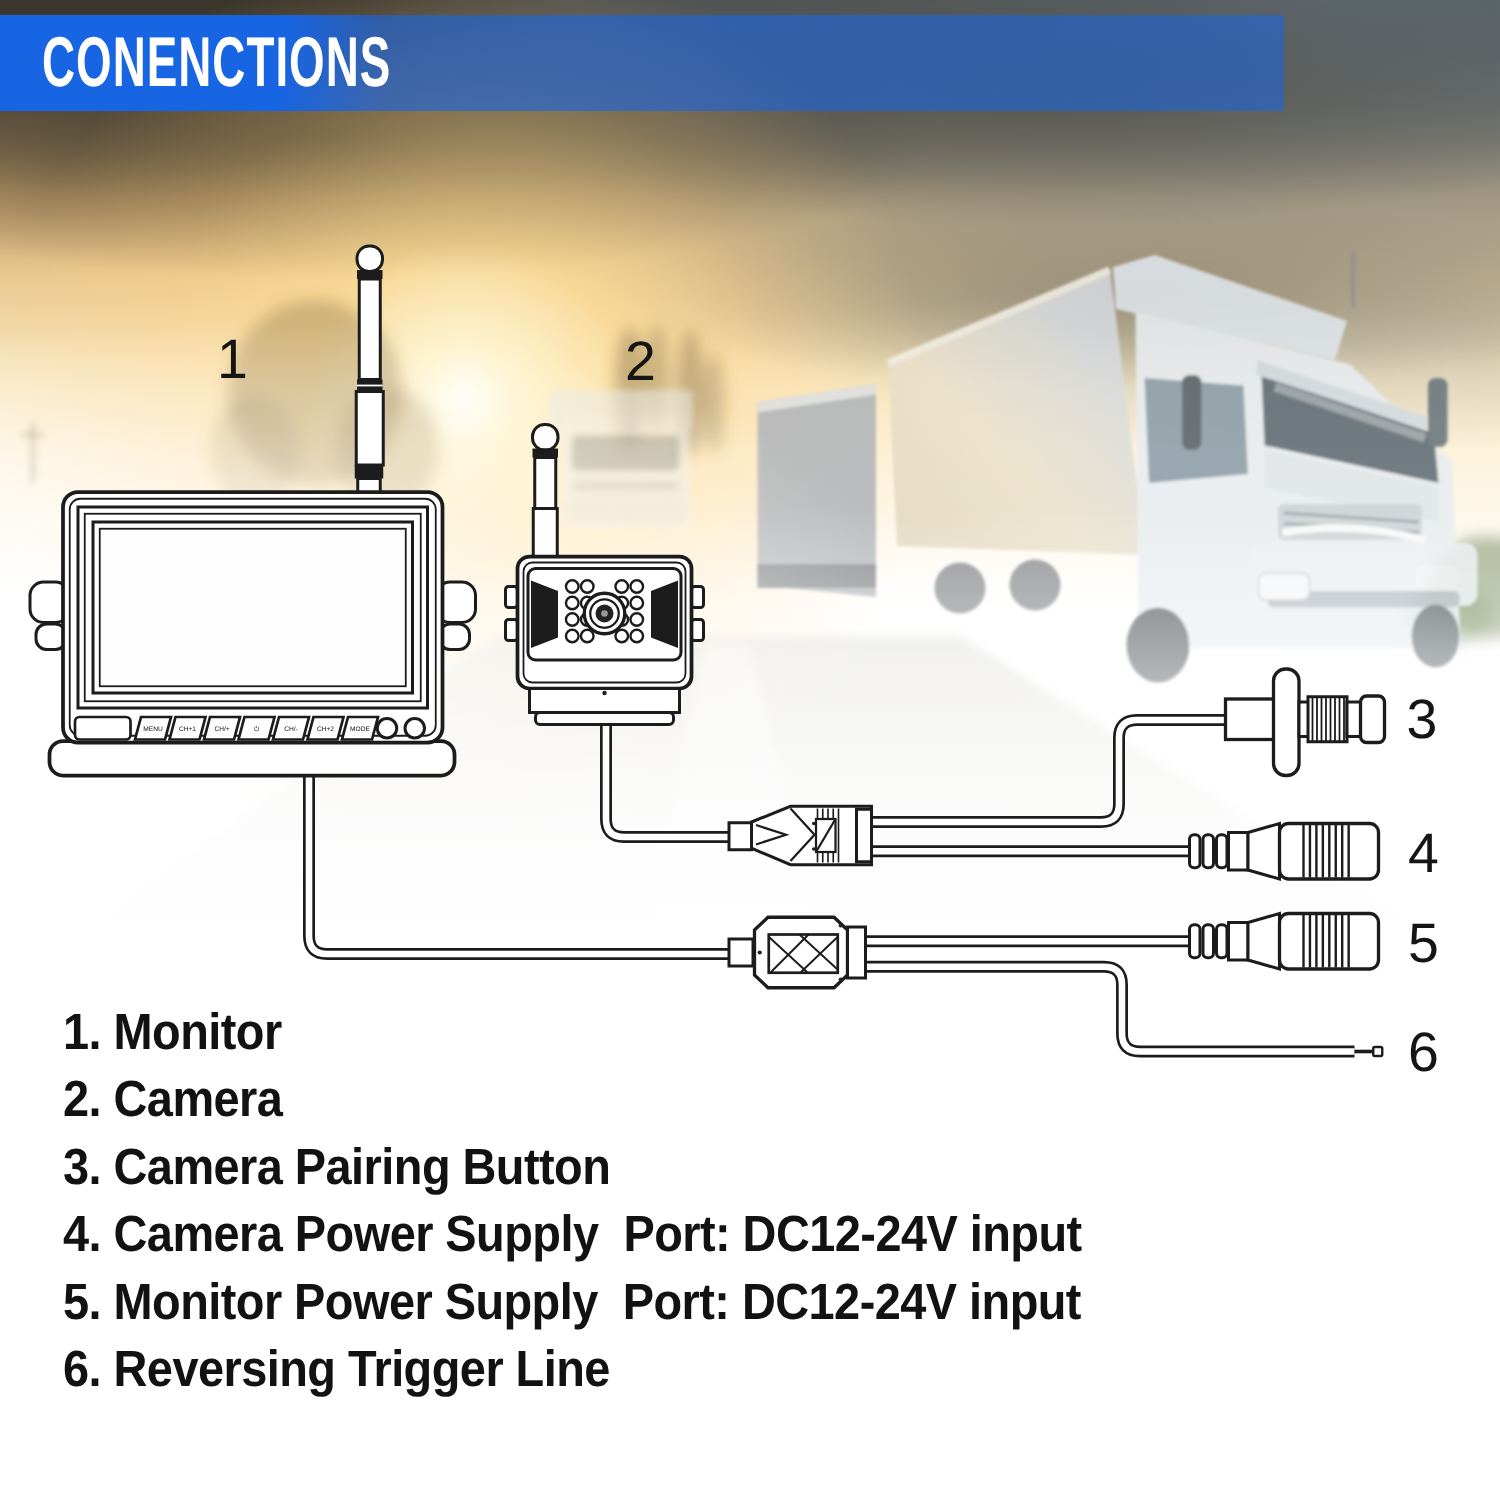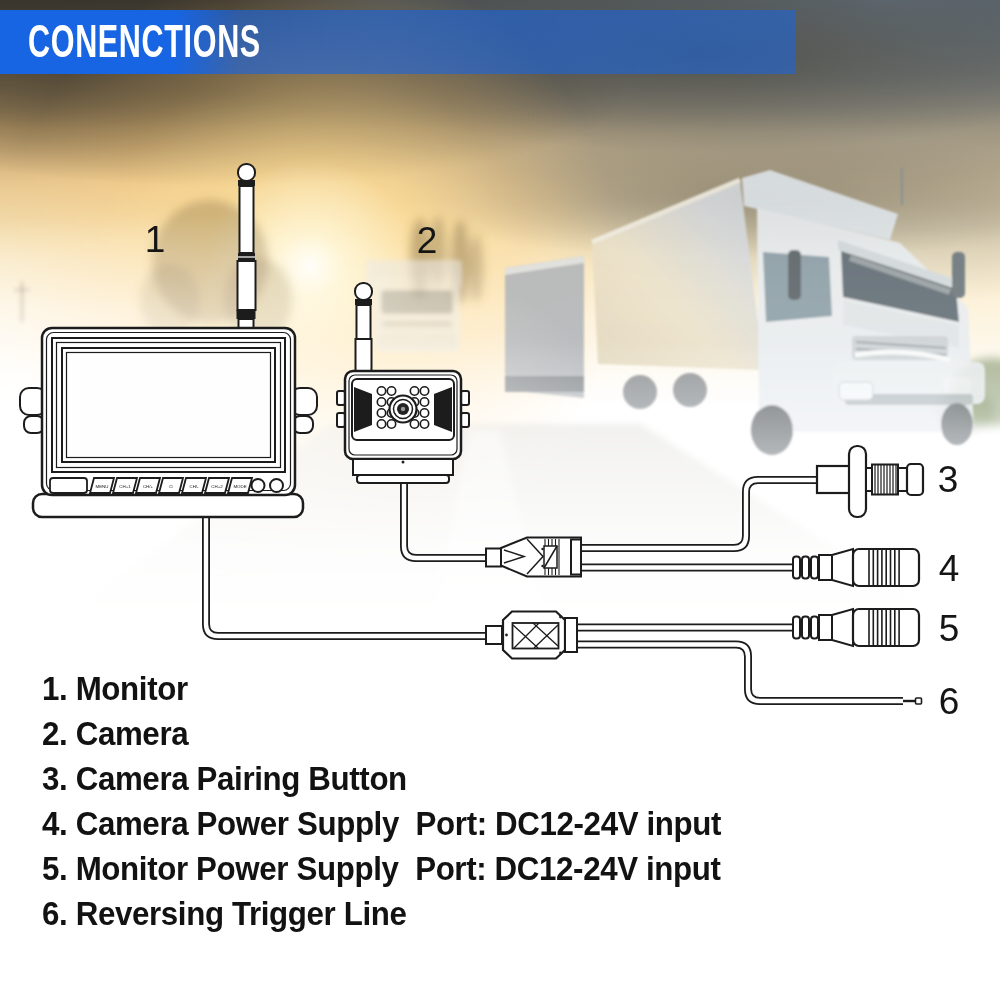--- a/index.html
+++ b/index.html
@@ -14,21 +14,21 @@
       radial-gradient(ellipse 700px 160px at 70% 8%, rgba(66,64,54,.75), transparent 60%),
       radial-gradient(ellipse 900px 420px at 88% 0%, rgba(108,130,152,.65), rgba(108,130,152,.3) 55%, transparent 72%),
       linear-gradient(180deg, rgba(40,36,28,.9) 0px, rgba(60,52,38,.65) 70px, rgba(150,120,70,.35) 130px, rgba(222,186,120,.25) 190px, transparent 260px),
       linear-gradient(180deg, #5d5544 0%, #8a7550 10%, #caa468 18%, #ecc88c 26%, #f7e2b4 34%, #fdf2da 44%, #ffffff 58%, #ffffff 100%);}
   .fade{position:absolute;left:0;top:0;width:1000px;height:700px;pointer-events:none;
     background:
       radial-gradient(ellipse 640px 260px at 14% 57%, rgba(255,255,255,.8), transparent 72%),
       linear-gradient(180deg, rgba(255,255,255,.06) 0, rgba(255,255,255,.1) 340px, rgba(255,255,255,.55) 450px, rgba(255,255,255,.9) 550px, #ffffff 630px, #ffffff 100%);}
   .scene{position:absolute;left:0;top:0;}
   
-  .banner{position:absolute;left:0;top:10px;width:796px;height:64px;
+  .banner{position:absolute;left:0;top:10px;width:856px;height:64px;
     background:linear-gradient(92deg,#1865e3 0%,#1865e3 22%, rgba(24,101,227,.62) 30%, rgba(24,101,227,.55) 100%);}
   .banner-title{position:absolute;left:28px;top:0;height:64px;line-height:62px;color:#fff;
     font-size:47px;font-weight:800;letter-spacing:1px;transform:scaleX(.65);transform-origin:0 50%;
     white-space:nowrap;}
   
   .diagram{position:absolute;left:0;top:0;}
   .diagram text.callout{font-family:"Liberation Sans",sans-serif;font-size:37px;fill:#151515;}
   .diagram text.btn-label{font-family:"Liberation Sans",sans-serif;font-size:4.4px;fill:#111;}
   
   .legend{position:absolute;left:42px;top:666px;color:#121212;font-weight:700;

